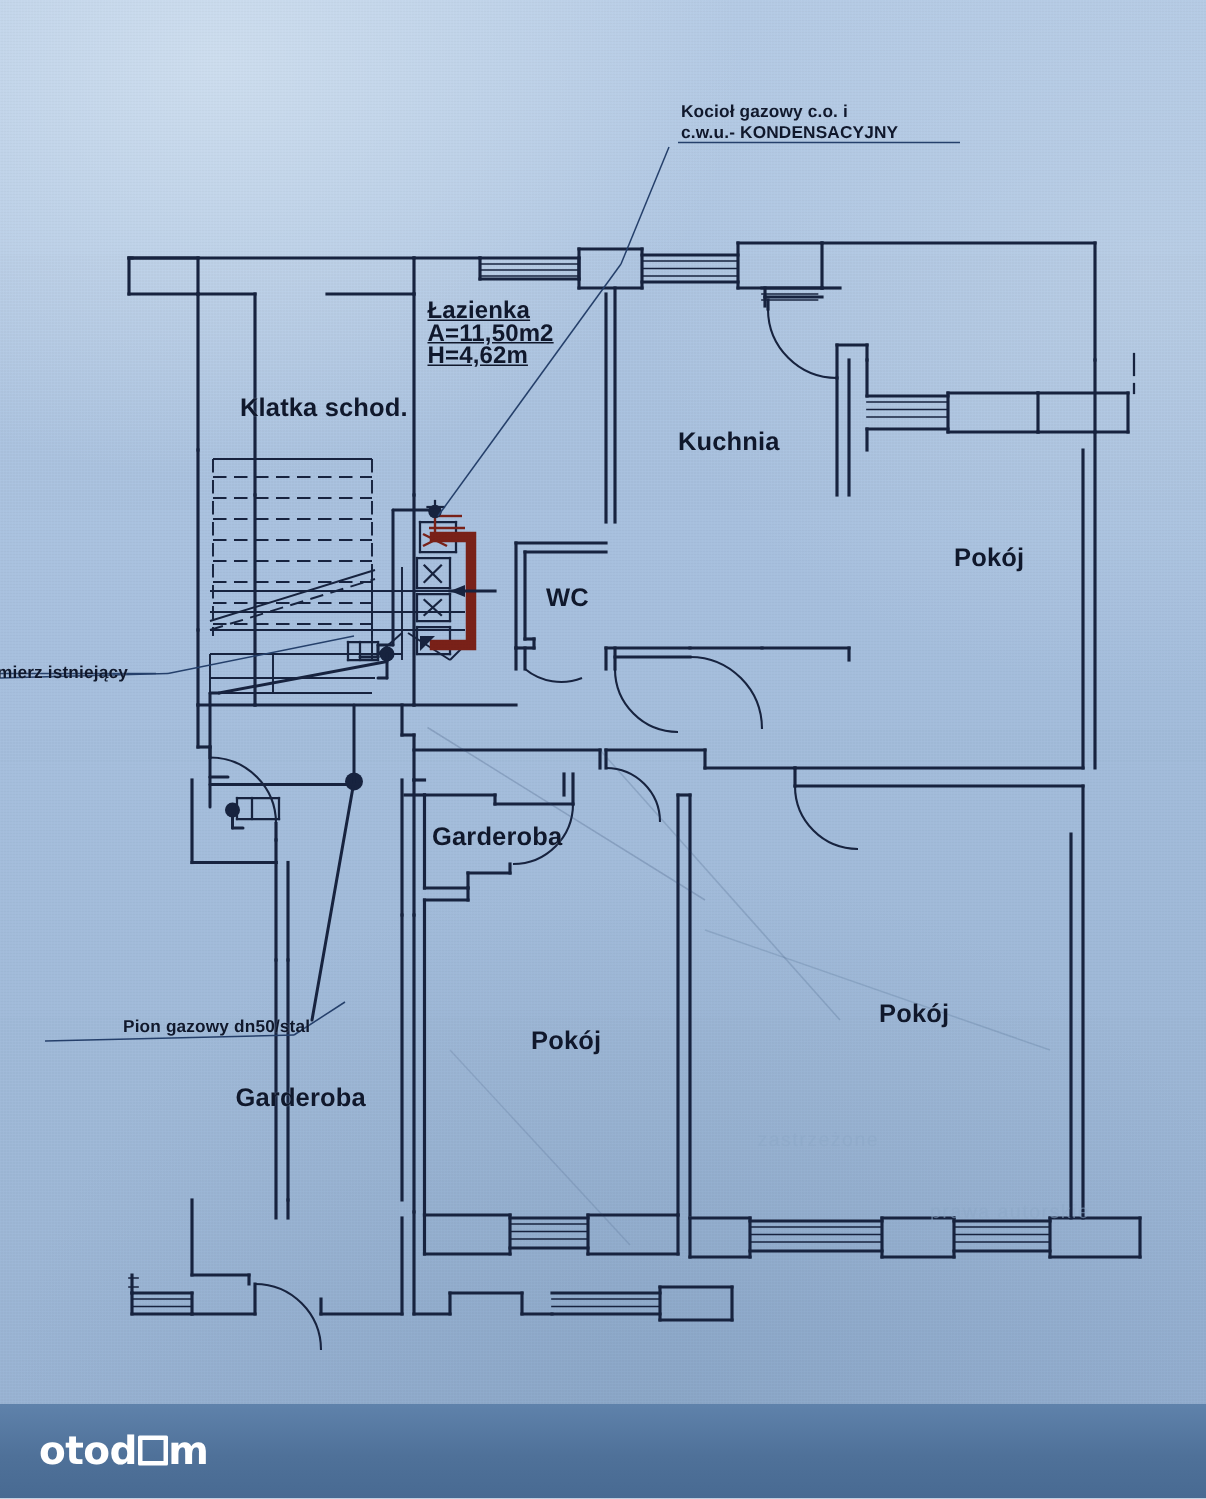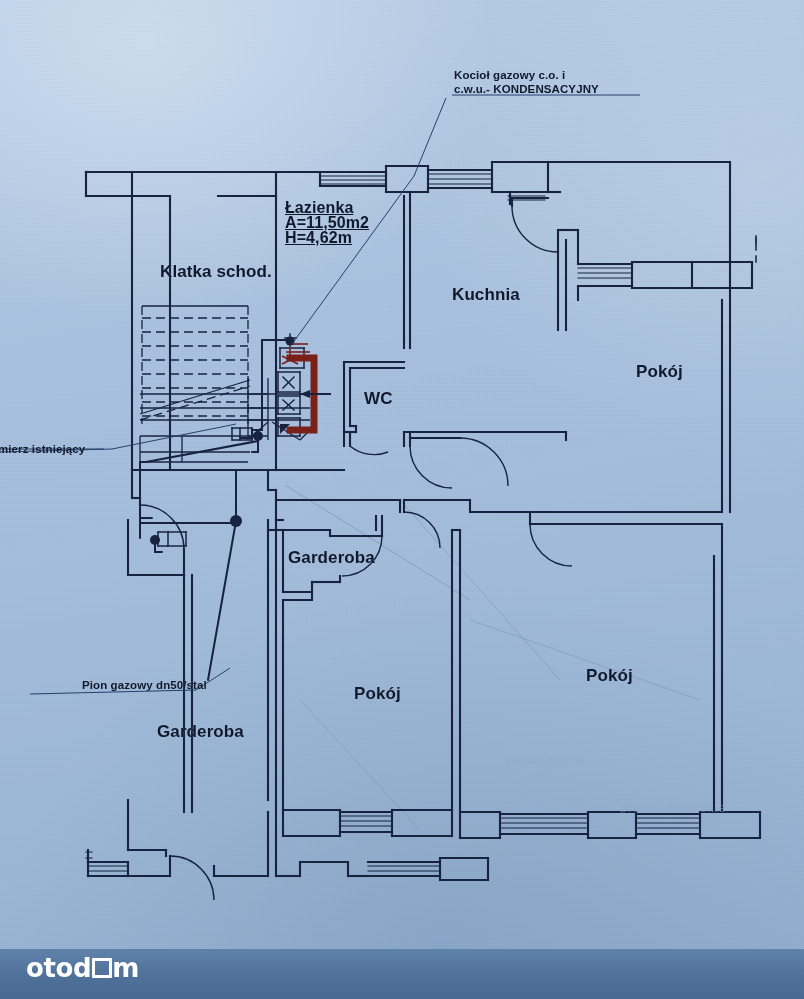--- a/index.html
+++ b/index.html
@@ -52,21 +52,21 @@
     letter-spacing: 0.1px;
     white-space: nowrap;
     text-shadow: 0 0 1px rgba(180,200,224,0.55);
   }
   .room-label { font-size: 17px; }
   .note-label { font-size: 11.5px; }
   .spec-label { font-size: 16px; line-height: 15px; text-decoration: underline; }
   #footer-bar {
     position: absolute;
     left: 0; right: 0; bottom: 0;
-    height: 50px;
+    height: 63px;
     background: linear-gradient(180deg, #5f82ab 0%, #4f7199 55%, #486a92 100%);
   }
   #brand {
     position: absolute;
     left: 26px;
     bottom: 16px;
     color: #ffffff;
     font-size: 26px;
     font-weight: bold;
     letter-spacing: -0.4px;

